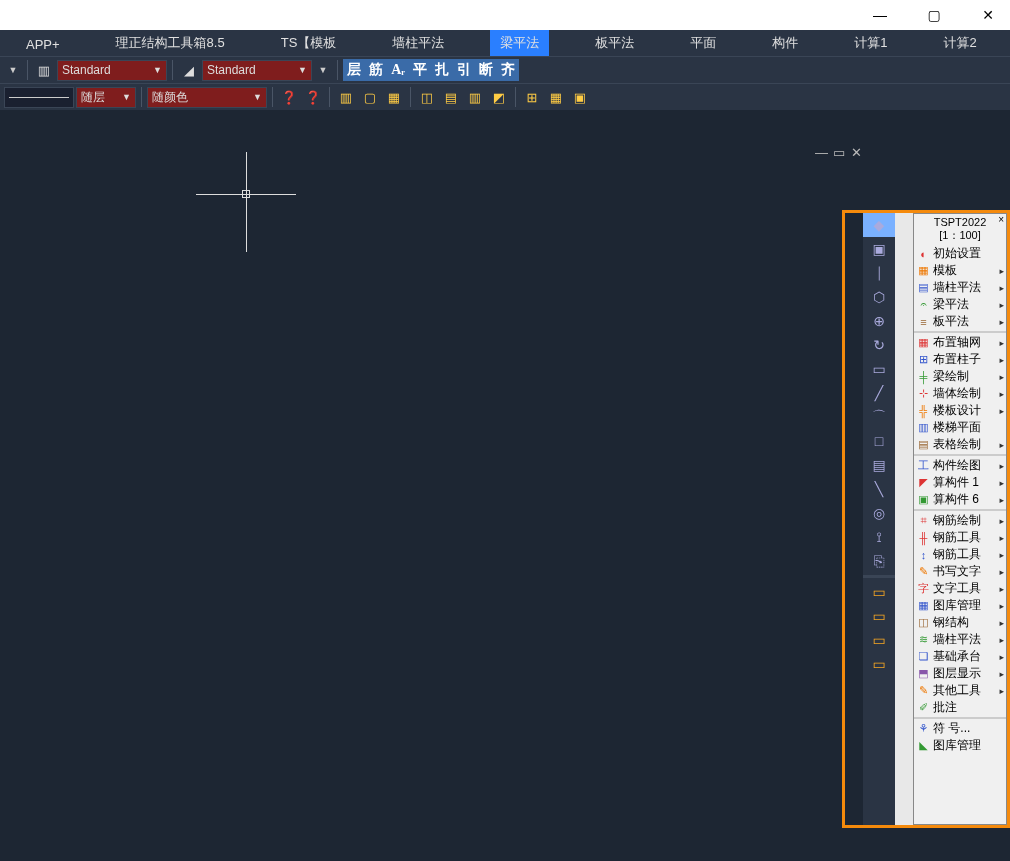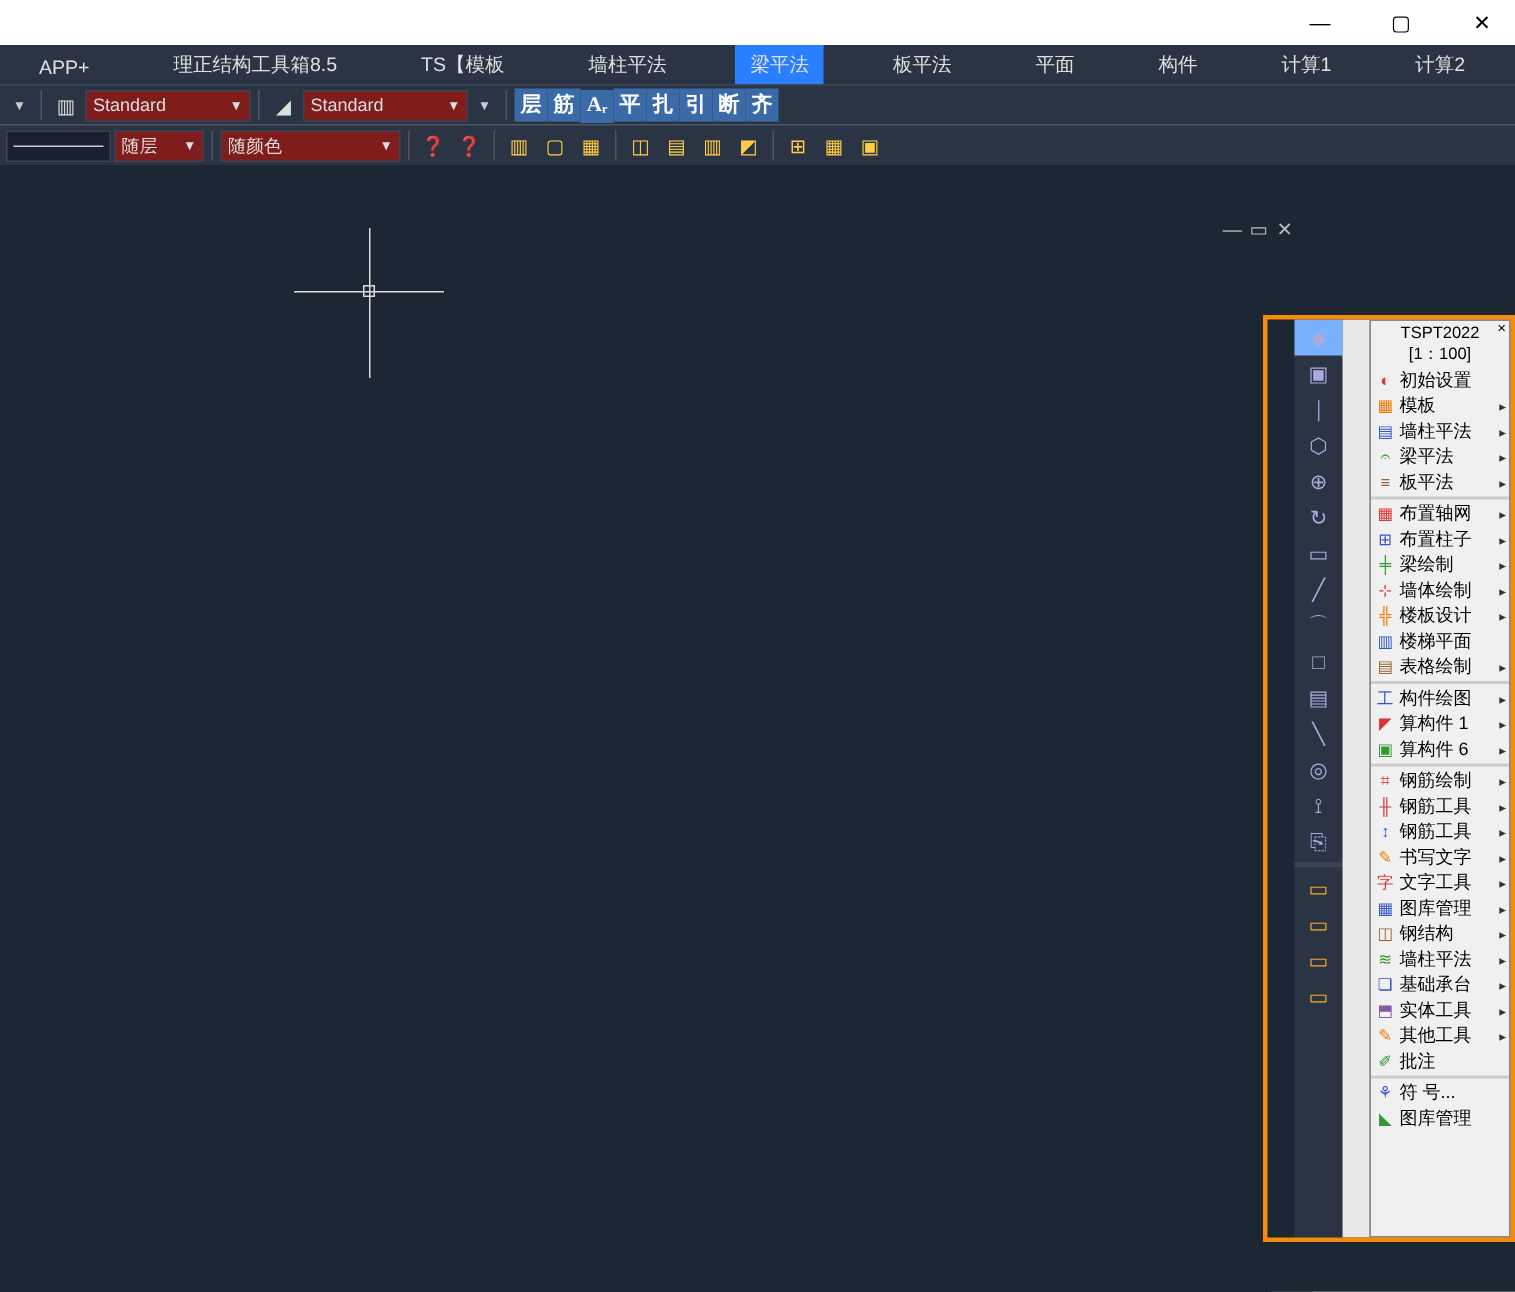--- a/index.html
+++ b/index.html
@@ -293,21 +293,21 @@
             <span>墙柱平法</span>
             <span class="arr">▸</span>
           </div>
           <div class="menu-panel-item">
             <span class="ico blue">❏</span>
             <span>基础承台</span>
             <span class="arr">▸</span>
           </div>
           <div class="menu-panel-item">
             <span class="ico purple">⬒</span>
-            <span>实体工具</span>
+            <span>图层显示</span>
             <span class="arr">▸</span>
           </div>
           <div class="menu-panel-item">
             <span class="ico orange">✎</span>
             <span>其他工具</span>
             <span class="arr">▸</span>
           </div>
           <div class="menu-panel-item">
             <span class="ico green">✐</span>
             <span>批注</span>

